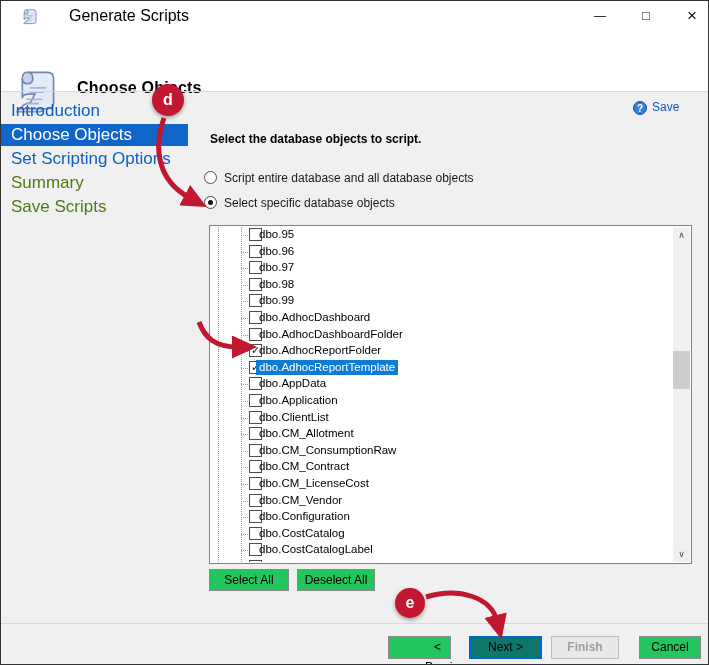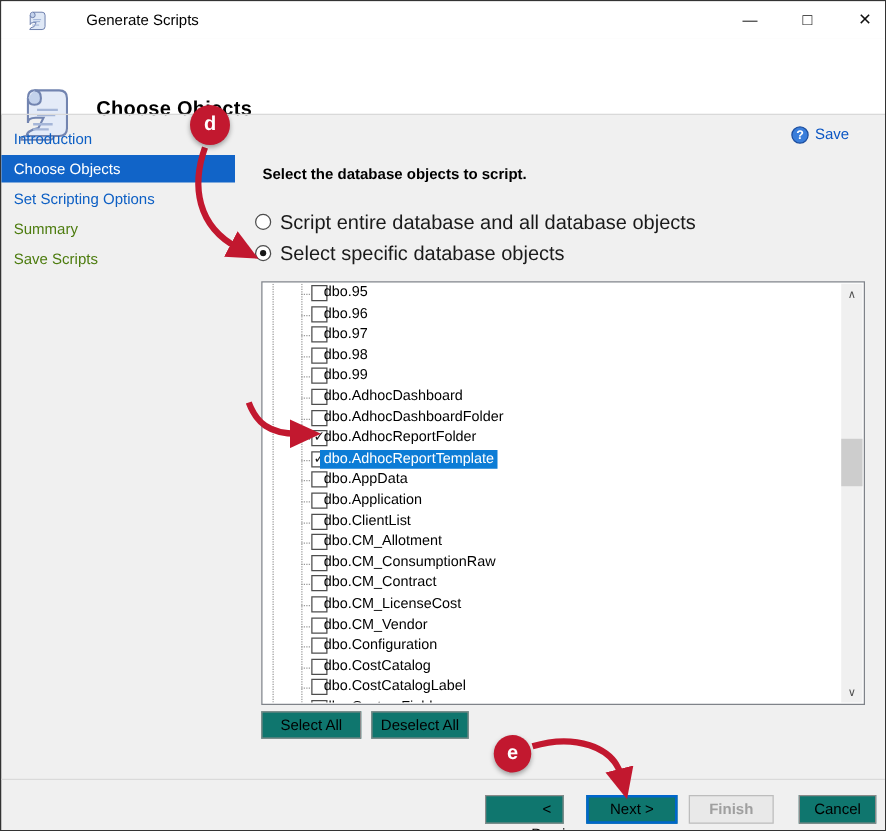--- a/index.html
+++ b/index.html
@@ -3,46 +3,46 @@
 <meta charset="utf-8">
 <style>
   * { box-sizing: border-box; margin: 0; padding: 0; }
   html,body { width:709px; height:665px; }
   body { font-family: "Liberation Sans", sans-serif; background:#fff; }
   #app { position:relative; width:709px; height:665px; border:1px solid #333; background:#f0f0f0; overflow:hidden; }
 
   
   .titlebar { position:absolute; top:0; left:0; right:0; height:30px; background:#fff; }
   .title-icon { position:absolute; left:20px; top:6px; width:19px; height:19px; }
-  .title-text { position:absolute; left:68px; top:0; line-height:30px; font-size:12px; color:#000; }
+  .title-text { position:absolute; left:68px; top:0; line-height:30px; font-size:16px; color:#000; }
   .win-btn { position:absolute; top:0; width:42px; height:30px; text-align:center; line-height:30px; color:#111; cursor:default; }
   .win-min { left:578px; font-size:12px; }
   .win-max { left:624px; font-size:13px; }
   .win-close { left:670px; font-size:17px; }
 
   
   .header { position:absolute; top:30px; left:0; right:0; height:60px; background:#fff; }
   .header-icon { position:absolute; left:13px; top:33px; width:50px; height:52px; }
   .header-title { position:absolute; left:76px; top:48px; font-size:16px; font-weight:bold; color:#000; letter-spacing:.2px; }
   .header-sep { position:absolute; top:90px; left:0; right:0; height:1px; background:#d9d9d9; }
 
   
   .sidebar { position:absolute; left:0; top:99px; width:187px; }
-  .nav-item { height:22px; line-height:22px; padding-left:10px; font-size:12px; margin-bottom:2px; color:#0d5fc4; cursor:default; white-space:nowrap; }
+  .nav-item { height:22px; line-height:22px; padding-left:10px; font-size:17px; margin-bottom:2px; color:#0d5fc4; cursor:default; white-space:nowrap; }
   .nav-item.plain { color:#4d7c0f; }
   .nav-item.active { background:#1164c8; color:#fff; }
 
   
   .help-link { position:absolute; left:651px; top:99px; height:16px; font-size:12px; color:#0b56c4; }
   .help-q { position:absolute; left:-19px; top:1px; width:14px; height:14px; border-radius:50%;
             background:#3a7edb; border:1px solid #1d4fa0; color:#fff; font-size:10px; font-weight:bold;
             text-align:center; line-height:13px; }
   .instruction { position:absolute; left:209px; top:131px; font-size:12px; font-weight:bold; color:#000; }
 
-  .radio-row { position:absolute; left:203px; font-size:16px; color:#1a1a1a; }
+  .radio-row { position:absolute; left:203px; font-size:12px; color:#1a1a1a; }
   .radio-row .radio { position:absolute; left:0; top:1px; width:13px; height:13px; border:1px solid #4d4d4d; border-radius:50%; background:#fff; }
   .radio-row.selected .radio::after { content:""; position:absolute; left:3px; top:3px; width:5px; height:5px; border-radius:50%; background:#151515; }
   .radio-row .radio-label { margin-left:20px; line-height:16px; display:inline-block; }
   .radio-1 { top:169px; }
   .radio-2 { top:194px; }
 
   
   .listbox { position:absolute; left:208px; top:224px; width:483px; height:339px; background:#fff; border:1px solid #7f8389; }
   .rows { position:absolute; left:0; top:1px; right:18px; bottom:1px; overflow:hidden; }
   .treeline { position:absolute; top:0; bottom:0; width:1px; border-left:1px dotted #9a9a9a; }
@@ -53,21 +53,21 @@
                   border:1px solid #4d4d4d; font-size:11px; line-height:11px; text-align:center; color:#1a1a1a; }
   .tree-row .lab { position:absolute; left:46px; top:0; font-size:11.5px; line-height:15px; padding:0 3px; color:#000; white-space:nowrap; }
   .tree-row .lab.sel { background:#0c7cd6; color:#fff; }
 
   .vscroll { position:absolute; top:1px; right:1px; bottom:1px; width:17px; background:#f0f0f0; }
   .sc-btn { position:absolute; left:0; width:17px; height:17px; text-align:center; font-size:9px; color:#4f4f4f; line-height:16px; }
   .sc-up { top:0; } .sc-down { bottom:0; line-height:18px; }
   .sc-thumb { position:absolute; left:0; top:124px; width:17px; height:38px; background:#cdcdcd; }
 
   
-  .btn { position:absolute; height:22px; background:#0f766e; border:1px solid #8a8a8a; font-size:12px;
+  .btn { position:absolute; height:22px; background:#22c55e; border:1px solid #8a8a8a; font-size:12px;
          color:#000; text-align:center; line-height:20px; font-family:"Liberation Sans",sans-serif; cursor:default; }
   .btn-select-all   { left:208px; top:568px; width:80px; }
   .btn-deselect-all { left:296px; top:568px; width:78px; }
 
   .footer-sep { position:absolute; left:0; right:0; top:622px; height:1px; background:#dadada; }
   .fbtn { position:absolute; top:635px; height:23px; }
   .btn-previous { left:387px; width:63px;padding-left:36px; }
   .btn-next { left:468px; width:73px; border:2px solid #0066cc; line-height:19px; background:#0f766e; }
   .btn-finish { left:550px; width:68px; color:#9f9f9f; background:#e9e9e9; border-color:#bdbdbd;font-weight:bold; }
   .btn-cancel { left:638px; width:62px; }

